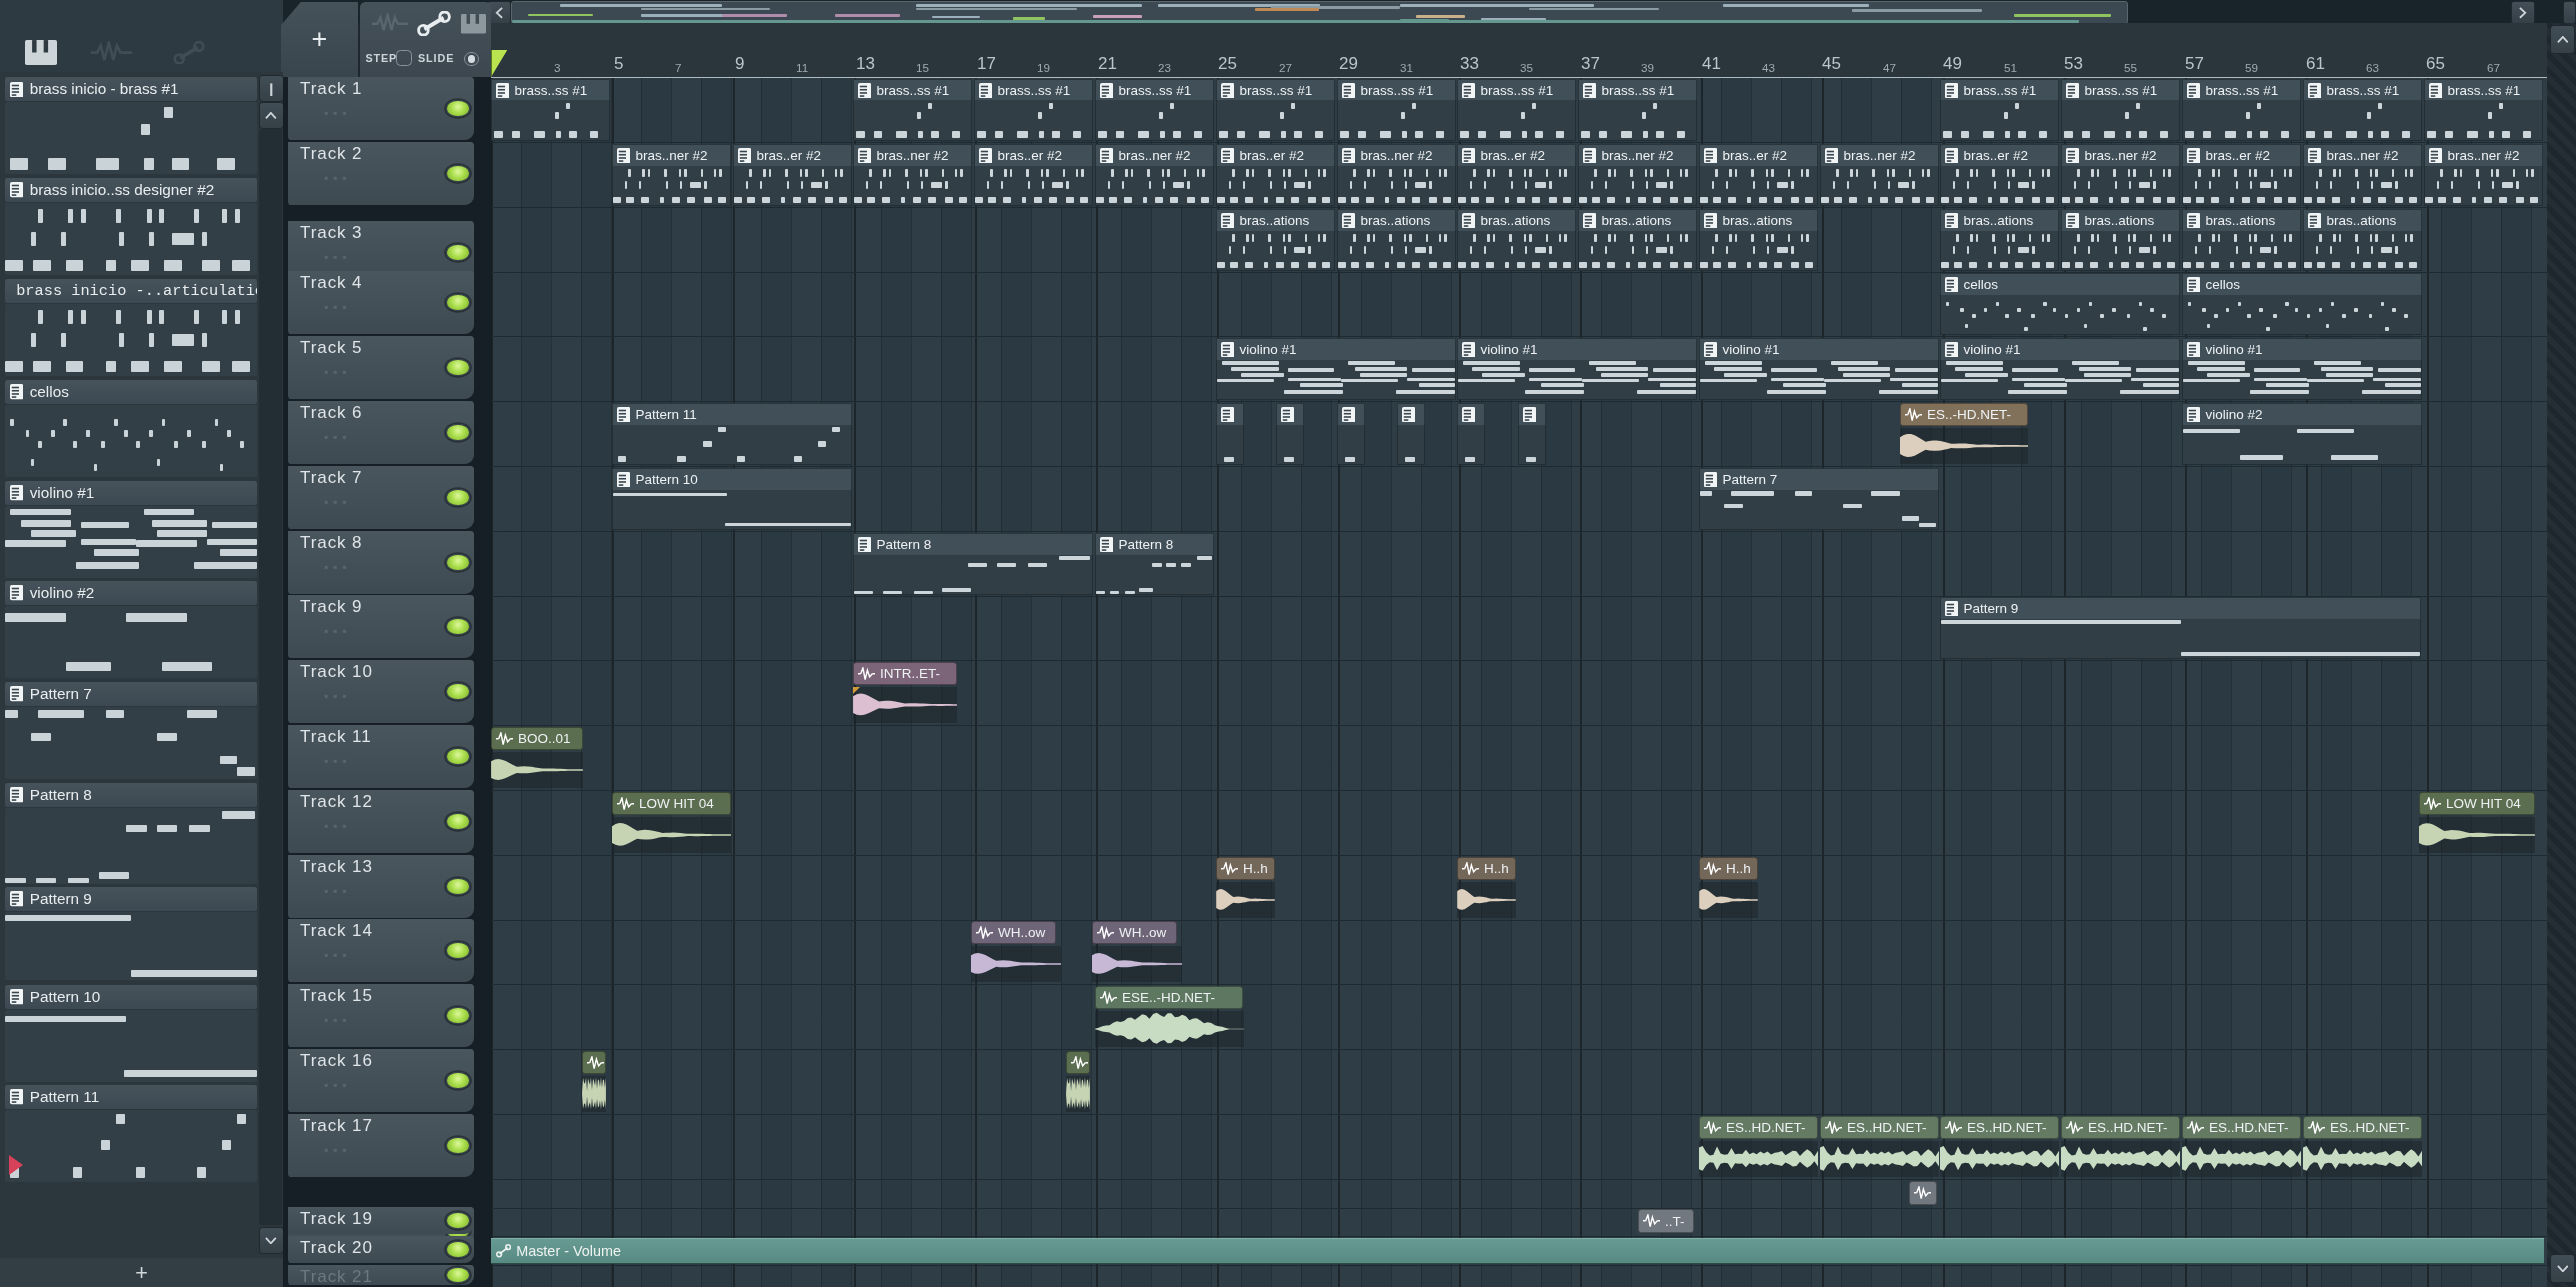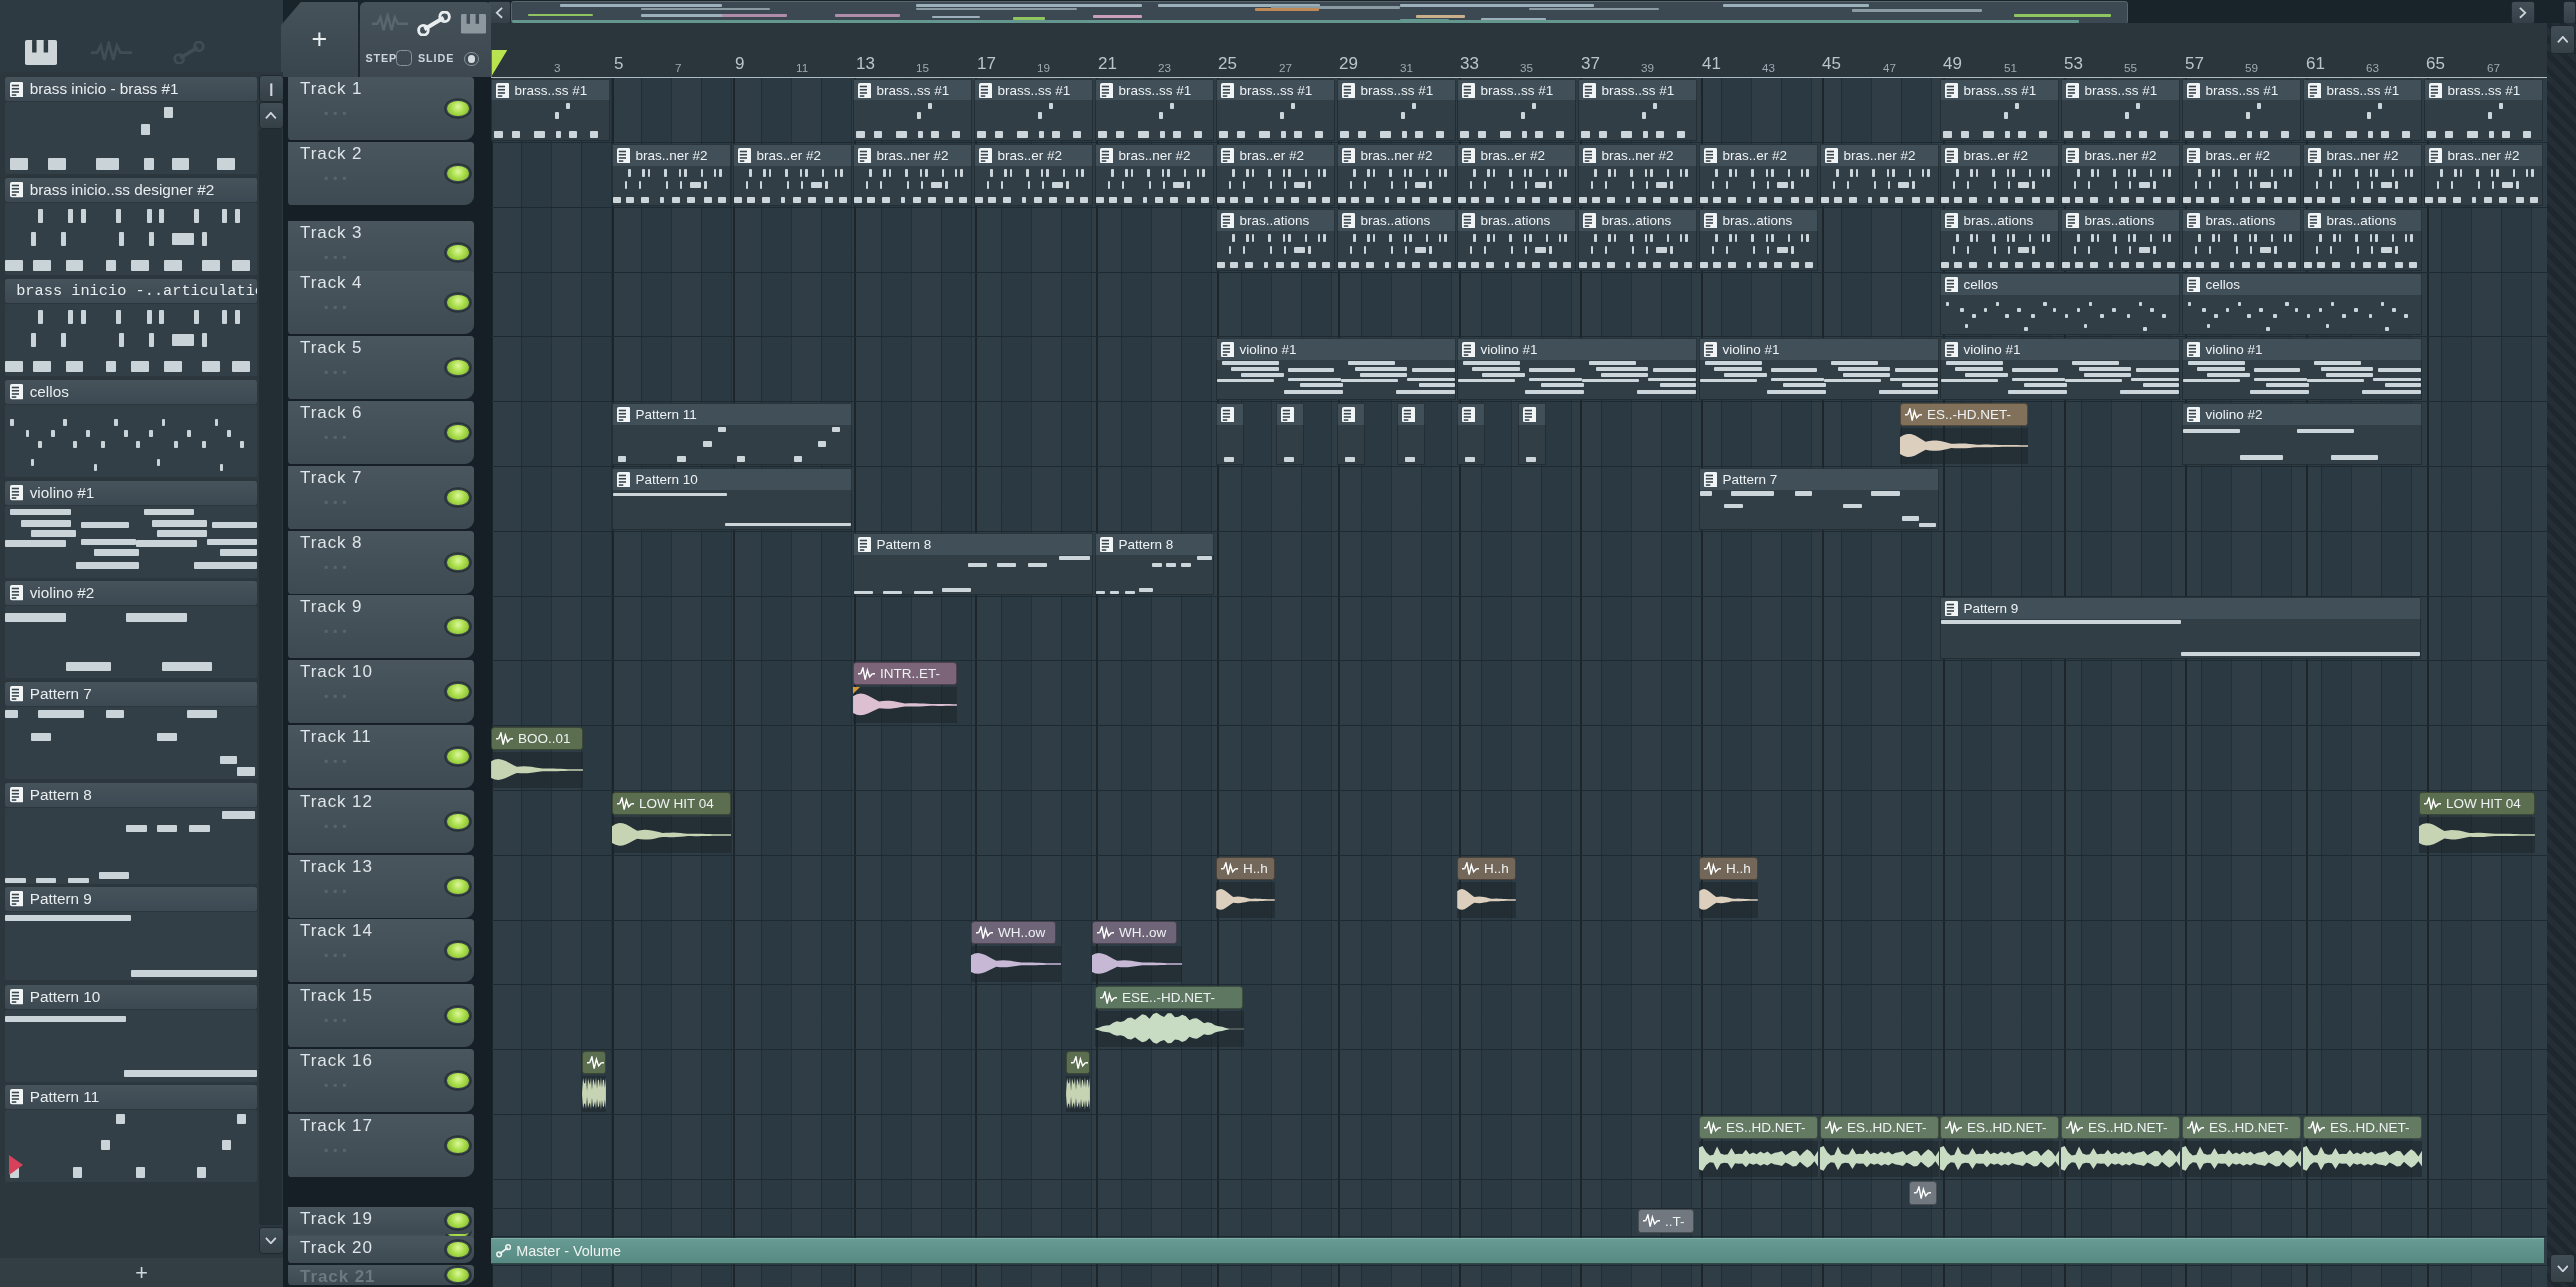--- a/index.html
+++ b/index.html
@@ -43,21 +43,21 @@
            display:flex;align-items:center;justify-content:center;font-size:12.6px;}
   #picker-track{left:0;top:54px;width:22.5px;height:1096px;background:#232d34;border-radius:2.7px;}
   #play-arrow{left:9px;top:1155px;width:0;height:0;border-left:14.4px solid #d8415a;border-top:10px solid transparent;
               border-bottom:10px solid transparent;}
   #sidebar-foot{left:0;top:1258px;width:283px;height:29px;background:#323d44;display:flex;align-items:center;justify-content:center;
                 font-size:21.6px;color:#d0d8db;}
   
   #track-col{left:283px;top:77px;width:208px;height:1210px;background:#161f25;}
   .thead{position:absolute;left:5.4px;width:186px;background:linear-gradient(#4a565e,#3e4a52);border-radius:0 3.6px 9px 3.6px;}
   .tname{position:absolute;left:11.7px;top:1.8px;font-size:17px;color:#dfe5e8;letter-spacing:0.9px;}
-  .tname.dim{color:#6d787f;font-weight:bold;}
+  .tname.dim{color:#6d787f;}
   .tdots{position:absolute;left:36px;font-size:13.5px;color:#5a646b;letter-spacing:1.8px;}
   .led{position:absolute;width:21.6px;height:14.4px;border-radius:50%;
        background:radial-gradient(circle at 50% 38%,#dcf79b 0%,#a9dd4b 45%,#7cb12b 100%);
        border:1.8px solid #39434a;box-shadow:0 0 0 1.8px rgba(18,26,31,.55);}
   
   #grid{left:491px;top:77px;width:2057px;height:1210px;overflow:hidden;
     background:
       repeating-linear-gradient(90deg,rgba(0,0,0,.40) 0 1.8px,transparent 1.8px 121px),
       repeating-linear-gradient(90deg,rgba(0,0,0,.22) 0 0.9px,transparent 0.9px 30px),
       repeating-linear-gradient(90deg,transparent 0 14.6px,rgba(0,0,0,.10) 14.6px 15px,transparent 15px 30px),

